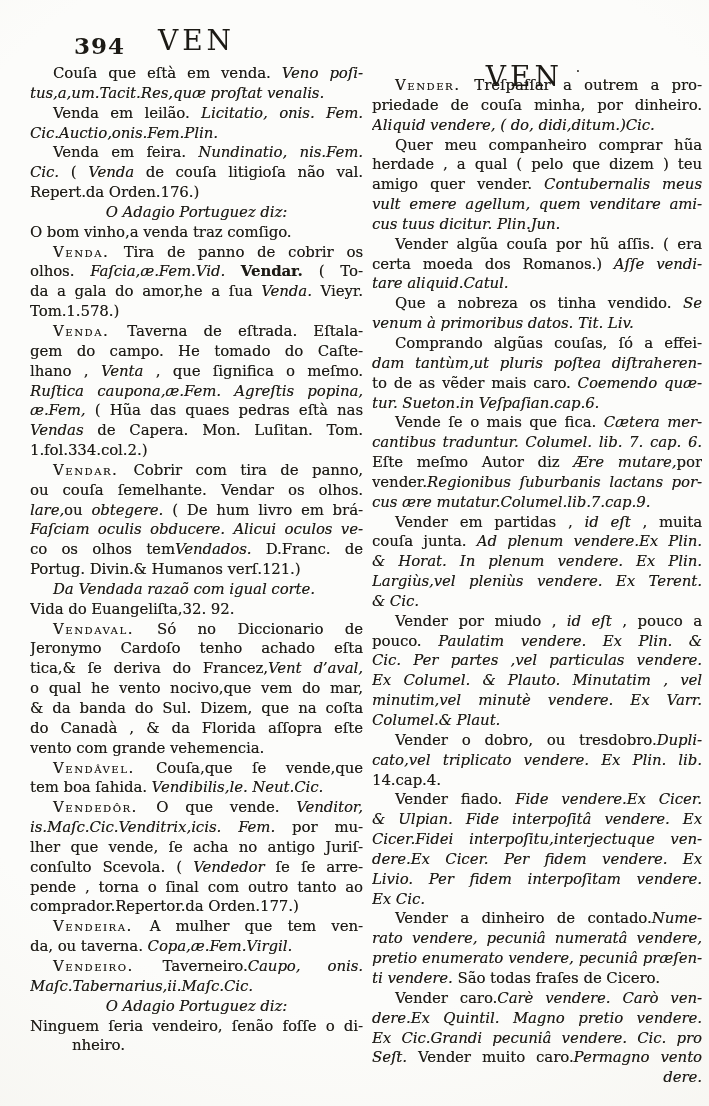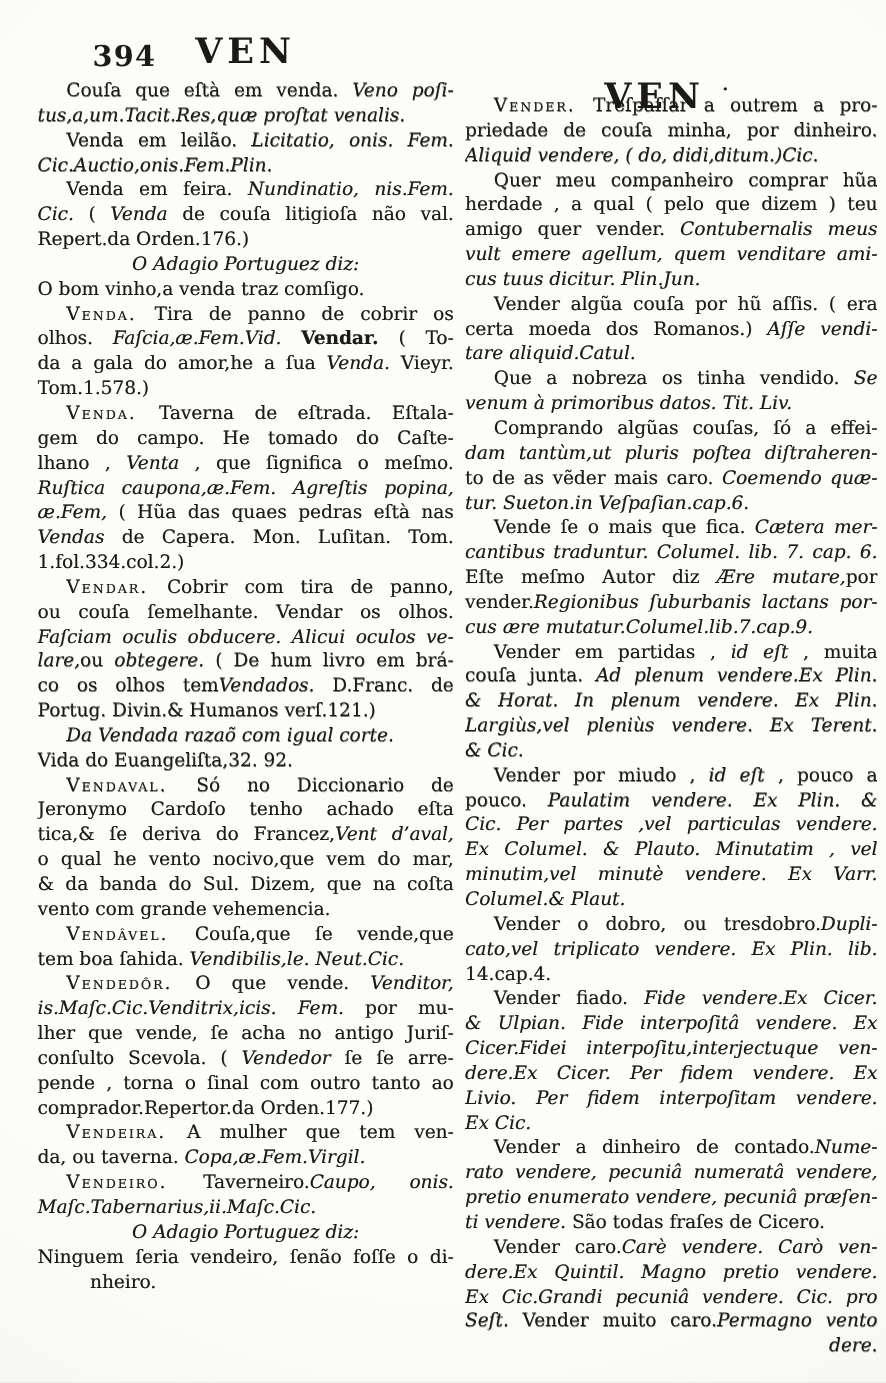--- a/index.html
+++ b/index.html
@@ -12,21 +12,21 @@
     overflow:hidden;
     font-family:"DejaVu Serif", serif;
   }
   .header{position:absolute;top:24px;left:0;right:0;height:38px;}
   .pagenum{
     position:absolute;left:34px;top:8px;
     font-size:23px;font-weight:700;letter-spacing:1px;margin-left:40px;
   }
   .runhead{
     position:absolute;top:0;
-    font-weight:700;font-size:28px;letter-spacing:4px;
+    font-weight:400;font-size:28px;letter-spacing:4px;
     text-align:center;
   }
   .runhead.lh{left:30px;width:333px;}
   .runhead.rh{left:368px;width:330px;margin-top:36px;}
   .headmark{font-size:14px;vertical-align:10px;letter-spacing:0;}
   .cols{
     position:absolute;top:63px;left:30px;
     display:flex;gap:9px;
   }
   .col{width:333px;}
@@ -81,31 +81,32 @@
         <div class="line end"><span class="s-r">Tom.1.578.)</span></div>
         <div class="line ind1"><span class="s-h">Venda. </span><span class="s-r">Taverna de eſtrada. Eſtala-</span></div>
         <div class="line"><span class="s-r">gem do campo. He tomado do Caſte-</span></div>
         <div class="line"><span class="s-r">lhano , </span><span class="s-i">Venta </span><span class="s-r">, que ſignifica o meſmo.</span></div>
         <div class="line"><span class="s-i">Ruſtica caupona,æ.Fem. Agreſtis popina,</span></div>
         <div class="line"><span class="s-i">æ.Fem, </span><span class="s-r">( Hũa das quaes pedras eſtà nas</span></div>
         <div class="line"><span class="s-i">Vendas </span><span class="s-r">de Capera. Mon. Luſitan. Tom.</span></div>
         <div class="line end"><span class="s-r">1.fol.334.col.2.)</span></div>
         <div class="line ind1"><span class="s-h">Vendar. </span><span class="s-r">Cobrir com tira de panno,</span></div>
         <div class="line"><span class="s-r">ou couſa ſemelhante. Vendar os olhos.</span></div>
+        <div class="line"><span class="s-i">lare,</span><span class="s-r">ou </span><span class="s-i">obtegere. </span><span class="s-r">( De hum livro em brá-</span></div>
         <div class="line"><span class="s-i">Faſciam oculis obducere. Alicui oculos ve-</span></div>
-        <div class="line"><span class="s-i">lare,</span><span class="s-r">ou </span><span class="s-i">obtegere. </span><span class="s-r">( De hum livro em brá-</span></div>
         <div class="line"><span class="s-r">co os olhos tem</span><span class="s-i">Vendados. </span><span class="s-r">D.Franc. de</span></div>
         <div class="line end"><span class="s-r">Portug. Divin.&amp; Humanos verſ.121.)</span></div>
         <div class="line ind1 end"><span class="s-i">Da Vendada razaõ com igual corte.</span></div>
         <div class="line end"><span class="s-r">Vida do Euangeliſta,32. 92.</span></div>
         <div class="line ind1"><span class="s-h">Vendaval. </span><span class="s-r">Só no Diccionario de</span></div>
         <div class="line"><span class="s-r">Jeronymo Cardoſo tenho achado eſta</span></div>
         <div class="line"><span class="s-r">tica,&amp; ſe deriva do Francez,</span><span class="s-i">Vent d’aval,</span></div>
         <div class="line"><span class="s-r">o qual he vento nocivo,que vem do mar,</span></div>
         <div class="line"><span class="s-r">&amp; da banda do Sul. Dizem, que na coſta</span></div>
+        <div class="line"><span class="s-r">do Canadà , &amp; da Florida aſſopra eſte</span></div>
         <div class="line end"><span class="s-r">vento com grande vehemencia.</span></div>
         <div class="line ind1"><span class="s-h">Vendâvel. </span><span class="s-r">Couſa,que ſe vende,que</span></div>
         <div class="line end"><span class="s-r">tem boa ſahida. </span><span class="s-i">Vendibilis,le. Neut.Cic.</span></div>
         <div class="line ind1"><span class="s-h">Vendedôr. </span><span class="s-r">O que vende. </span><span class="s-i">Venditor,</span></div>
         <div class="line"><span class="s-i">is.Maſc.Cic.Venditrix,icis. Fem. </span><span class="s-r">por mu-</span></div>
         <div class="line"><span class="s-r">lher que vende, ſe acha no antigo Juriſ-</span></div>
         <div class="line"><span class="s-r">conſulto Scevola. ( </span><span class="s-i">Vendedor </span><span class="s-r">ſe ſe arre-</span></div>
         <div class="line"><span class="s-r">pende , torna o ſinal com outro tanto ao</span></div>
         <div class="line end"><span class="s-r">comprador.Repertor.da Orden.177.)</span></div>
         <div class="line ind1"><span class="s-h">Vendeira. </span><span class="s-r">A mulher que tem ven-</span></div>

